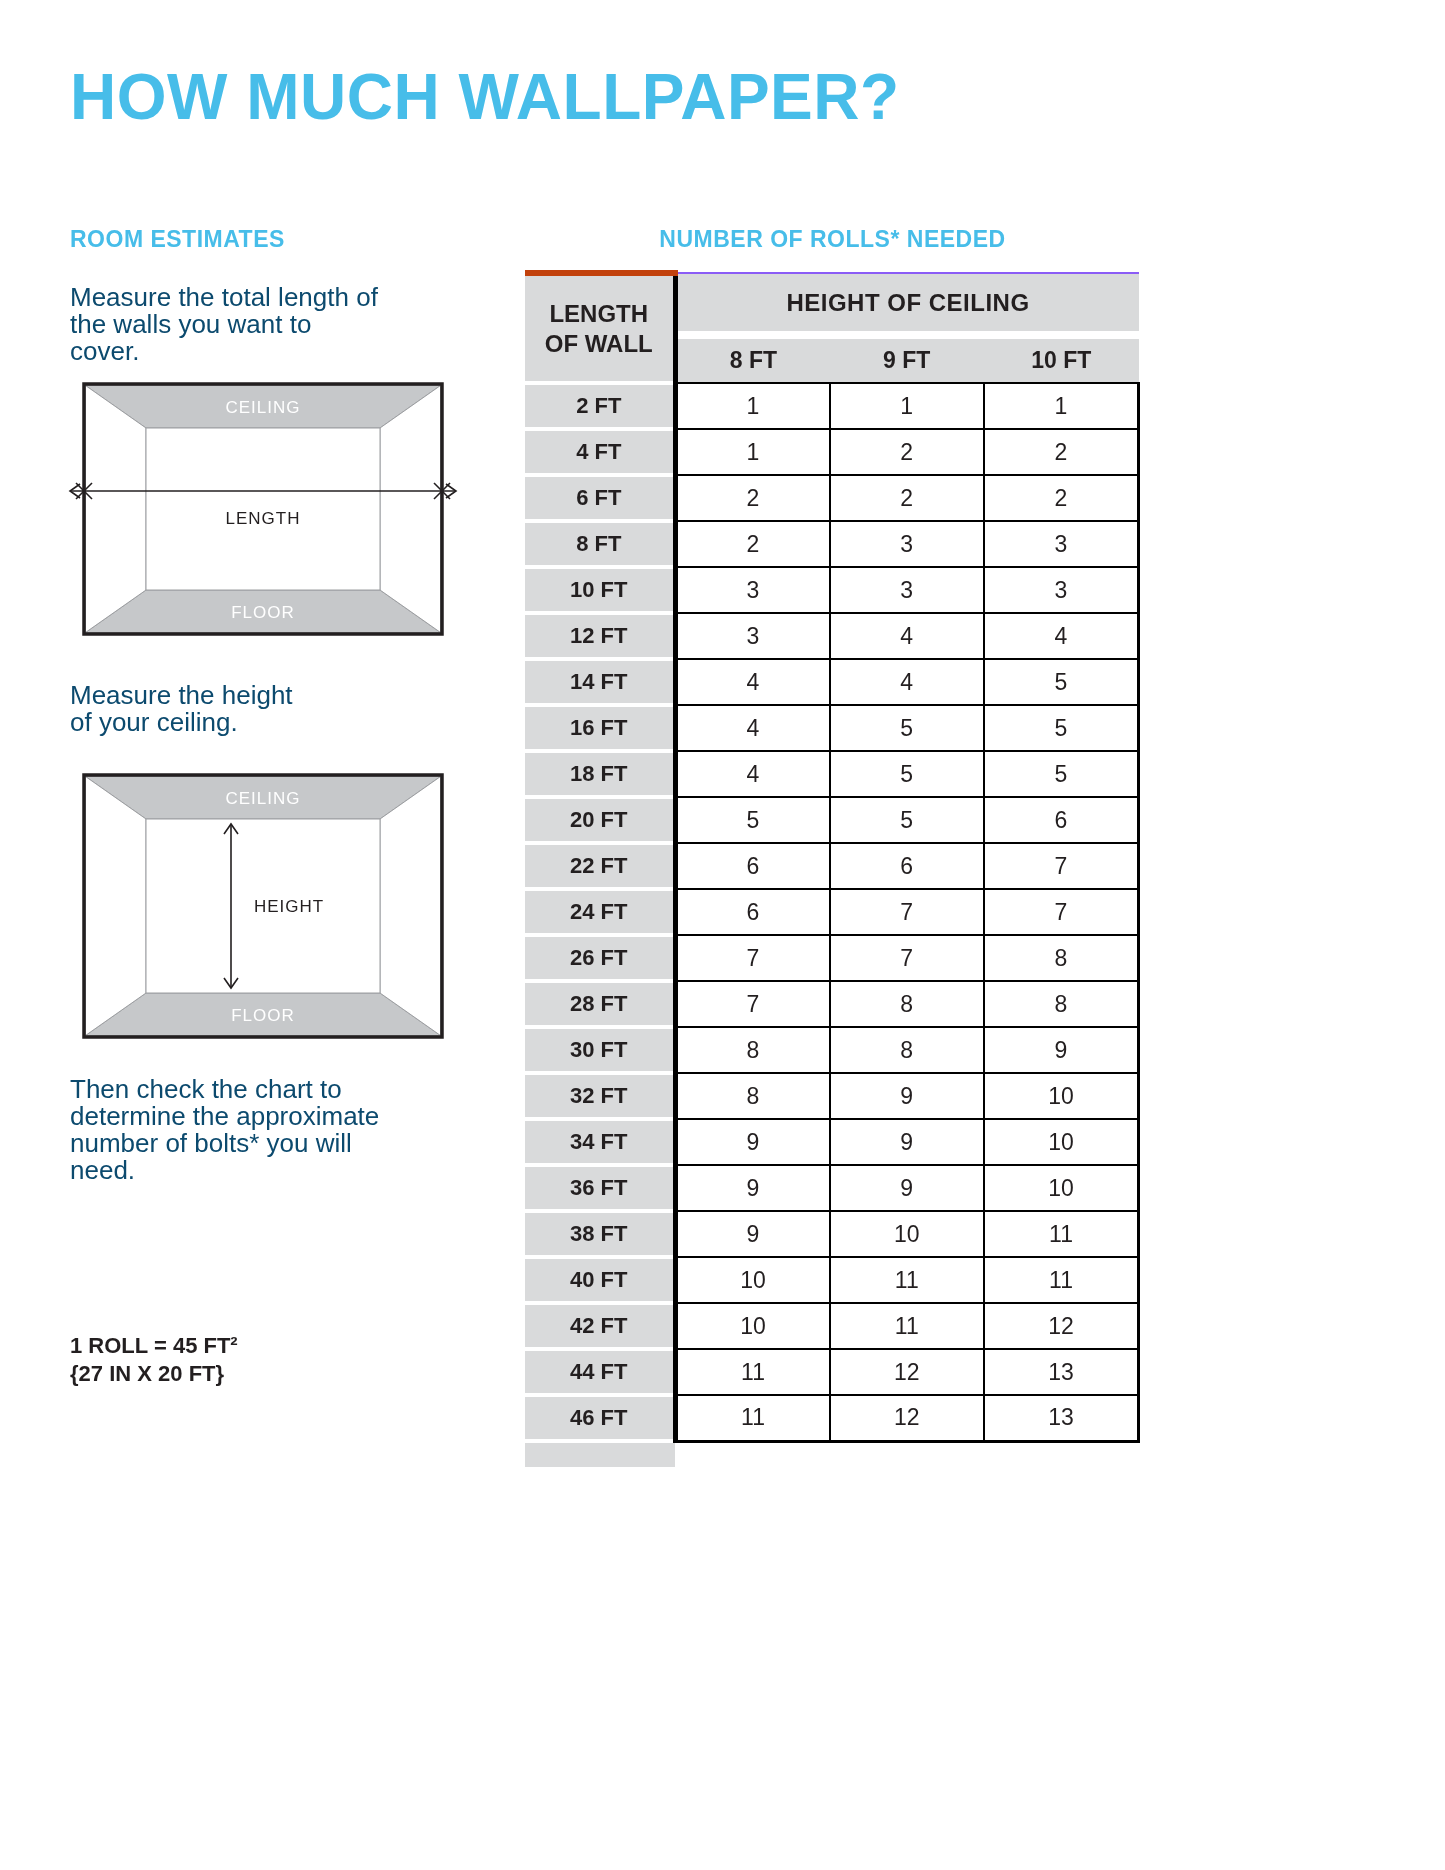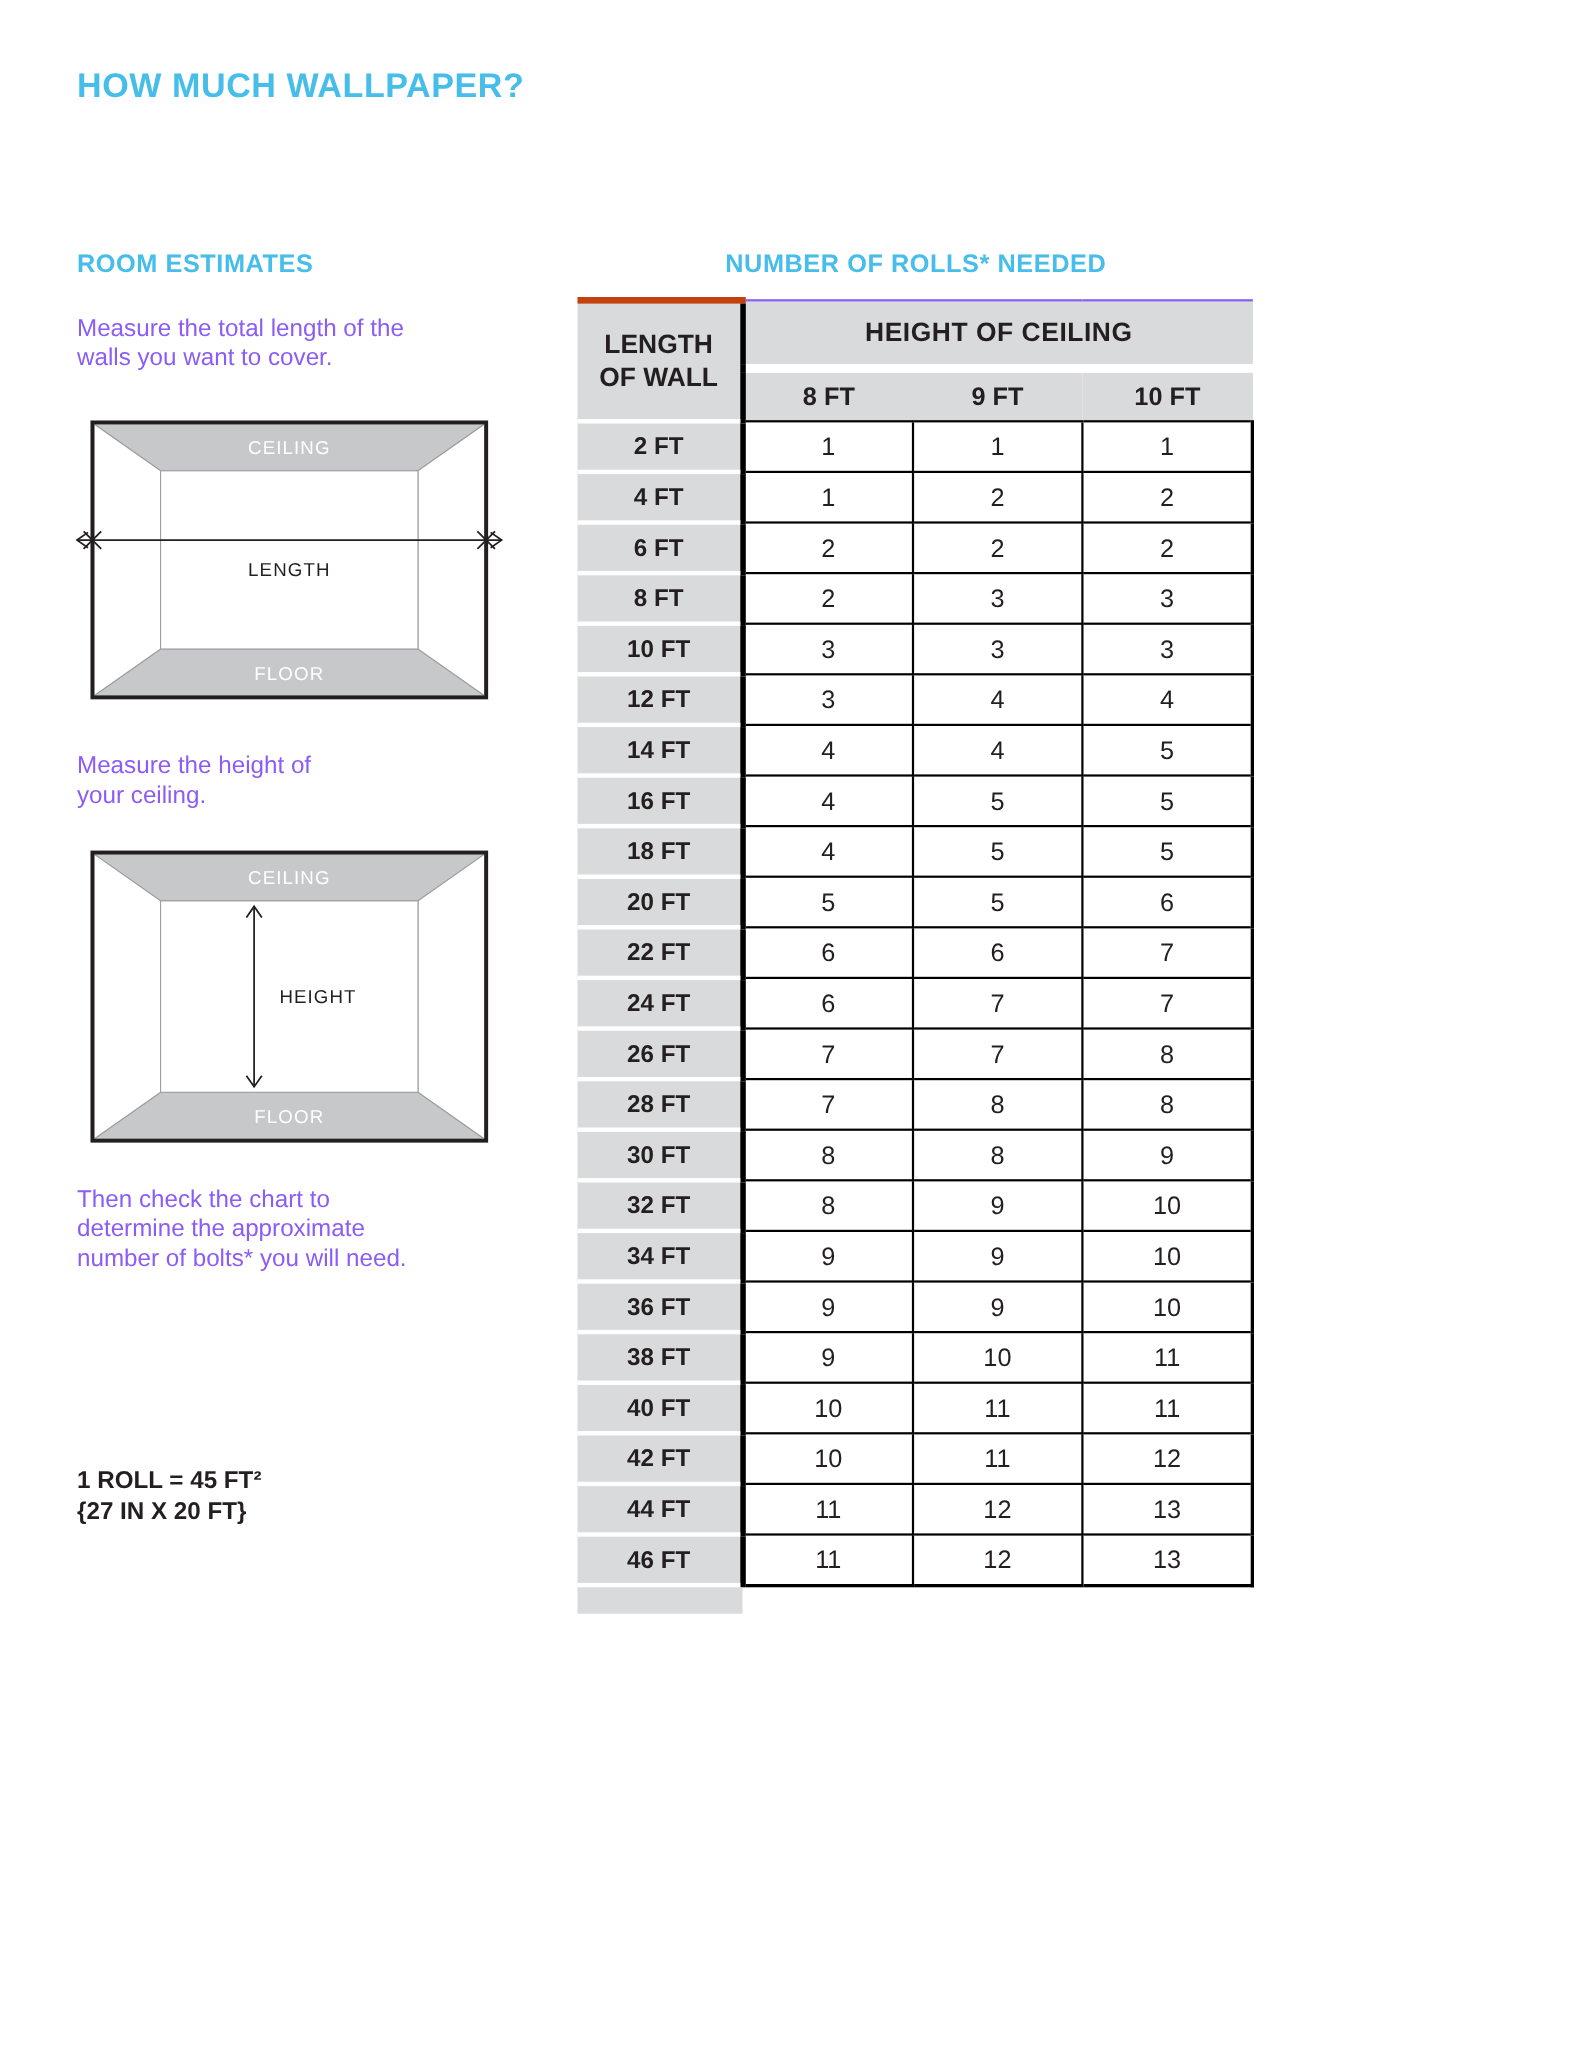--- a/index.html
+++ b/index.html
@@ -1,25 +1,25 @@
 <!DOCTYPE html>
 <html><head>
 <meta charset="utf-8">
 <style>
   * { margin:0; padding:0; box-sizing:border-box; }
   body { background:#ffffff; font-family:"Liberation Sans","DejaVu Sans",sans-serif; color:#231F20; }
   .page { position:relative; width:1445px; height:1870px; background:#ffffff; overflow:hidden; }
 
-  .title { position:absolute; left:70px; top:60px; font-size:31px; font-weight:bold; letter-spacing:0.5px; color:#47BDE9; }
+  .title { position:absolute; left:70px; top:60px; font-size:64px; font-weight:bold; letter-spacing:0.5px; color:#47BDE9; }
 
   .section-heading { position:absolute; top:226px; font-size:23px; font-weight:bold; letter-spacing:0.5px; color:#47BDE9; }
   .left-heading { left:70px; }
   .table-heading { left:525px; width:615px; text-align:center; }
 
-  .step { position:absolute; left:70px; font-size:22px; line-height:27px; color:#8b5cf6; }
+  .step { position:absolute; left:70px; font-size:26px; line-height:27px; color:#0c4a6e; }
   .step1 { top:284px; width:310px; }
   .step2 { top:682px; width:250px; }
   .step3 { top:1076px; width:320px; }
 
   .diagram { position:absolute; left:66px; }
   .diagram-length { top:381px; }
   .diagram-height { top:772px; }
   .diagram text { font-family:"Liberation Sans","DejaVu Sans",sans-serif; }
 
   .footnote { position:absolute; left:70px; top:1246px; font-size:22px; font-weight:bold; line-height:28px; }

